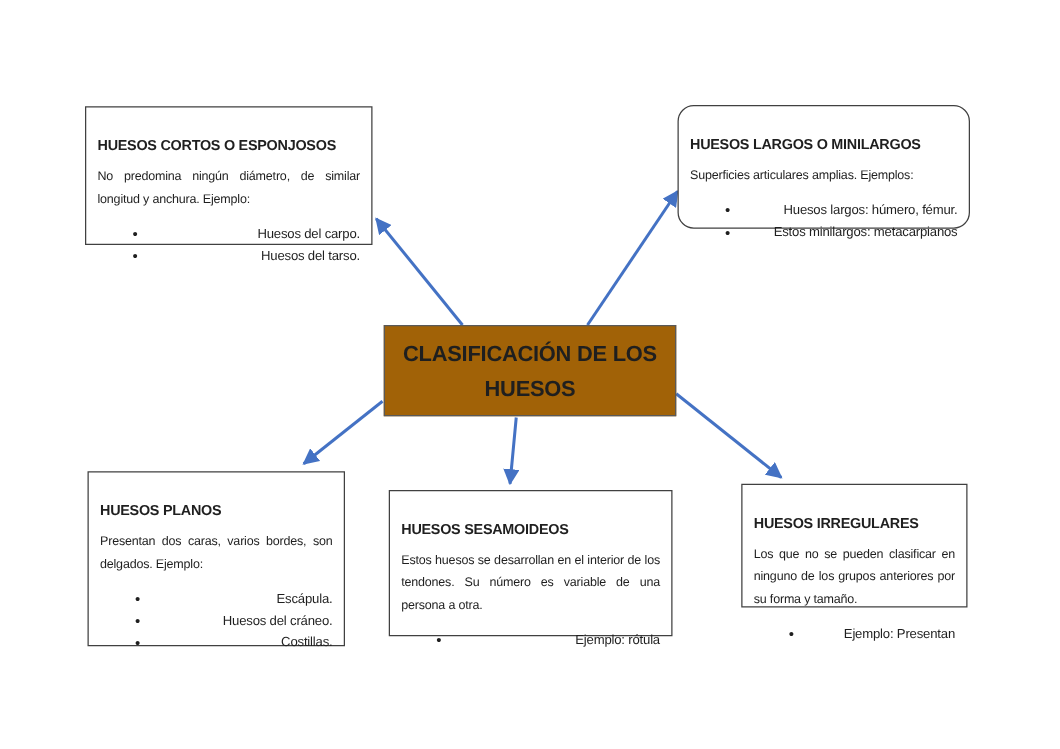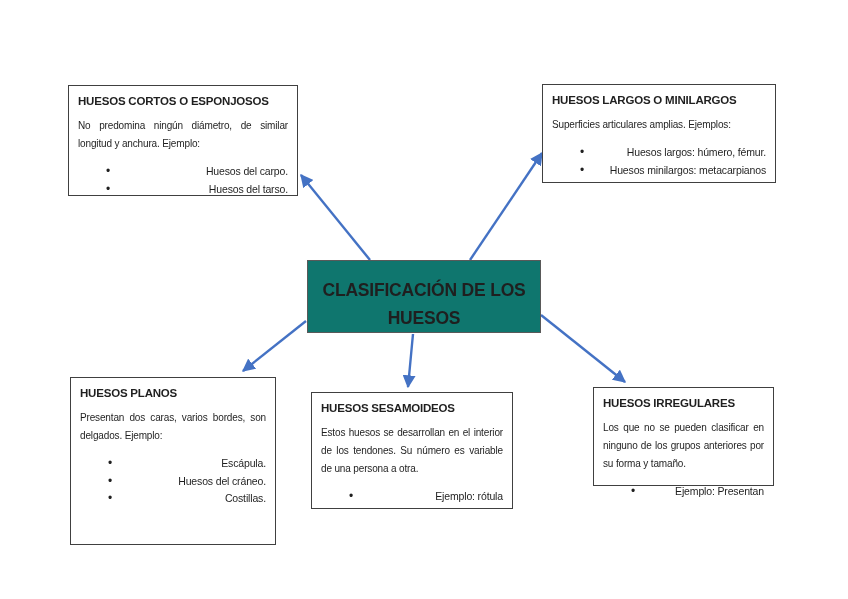--- a/index.html
+++ b/index.html
@@ -17,21 +17,21 @@
     left: 0; top: 0;
     width: 848px; height: 599px;
     pointer-events: none;
   }
   .arrow-line { stroke-width: 2.4; fill: none; }
   .dbox {
     position: absolute;
     background: #ffffff;
     border: 1.5px solid #404040;
     box-sizing: border-box;
-    padding: 0 9px;
+    padding: 16px 9px;
   }
   .box-title {
     font-weight: bold;
     font-size: 11.5px;
     letter-spacing: -0.2px;
     margin: 8px 0 0 0;
     line-height: 14px;
   }
   .box-para {
     font-size: 10px;
@@ -57,39 +57,39 @@
     content: "\2022";
     position: absolute;
     left: 28px;
     top: 0;
     font-size: 12px;
   }
   .center-box {
     position: absolute;
     left: 307px; top: 260px;
     width: 234px; height: 73px;
-    background: #0f766e;
+    background: #a16207;
     border: 1.5px solid #595959;
     box-sizing: border-box;
     display: flex;
-    align-items: flex-end;
+    align-items: center;
     justify-content: center;
   }
   .center-title {
     font-weight: bold;
     font-size: 17.5px;
     line-height: 28px;
     text-align: center;
     letter-spacing: -0.2px;
     padding: 0 8px;
   }
   .box-tl { left: 68px;  top: 85px;  width: 230px; height: 111px; }
-  .box-tr { left: 542px; top: 84px;  width: 234px; height: 99px;  }
-  .box-bl { left: 70px;  top: 377px; width: 206px; height: 168px; }
-  .box-bc { left: 311px; top: 392px; width: 202px; height: 117px; }
+  .box-tr { left: 542px; top: 84px;  width: 234px; height: 99px; border-radius: 13px;  }
+  .box-bl { left: 70px;  top: 377px; width: 206px; height: 140px; }
+  .box-bc { left: 311px; top: 392px; width: 227px; height: 117px; }
   .box-br { left: 593px; top: 387px; width: 181px; height: 99px; }
 </style>
 </head>
 <body>
 
 <div class="page" style="color: rgb(31, 31, 31);">
 
   <svg class="arrows" width="848" height="599" viewBox="0 0 848 599" xmlns="http://www.w3.org/2000/svg">
     <defs>
       <marker id="arrowhead" viewBox="0 0 10 10" refX="9" refY="5" markerUnits="userSpaceOnUse" markerWidth="13" markerHeight="13" orient="auto">
@@ -114,21 +114,21 @@
       <li>Huesos del carpo.</li>
       <li>Huesos del tarso.</li>
     </ul>
   </div>
 
   <div class="dbox box-tr" style="border-color: rgb(64, 64, 64);">
     <div class="box-title">HUESOS LARGOS O MINILARGOS</div>
     <div class="box-para">Superficies articulares amplias. Ejemplos:</div>
     <ul class="box-list">
       <li>Huesos largos: húmero, fémur.</li>
-      <li>Huesos minilargos: metacarpianos</li>
+      <li>Estos minilargos: metacarpianos</li>
     </ul>
   </div>
 
   <div class="dbox box-bl" style="border-color: rgb(64, 64, 64);">
     <div class="box-title">HUESOS PLANOS</div>
     <div class="box-para">Presentan dos caras, varios bordes, son delgados. Ejemplo:</div>
     <ul class="box-list">
       <li>Escápula.</li>
       <li>Huesos del cráneo.</li>
       <li>Costillas.</li>

